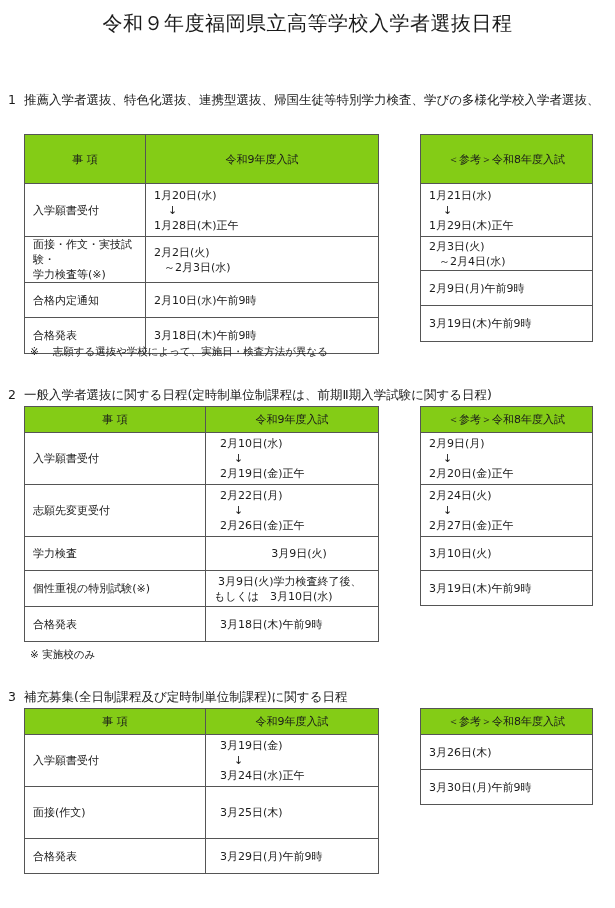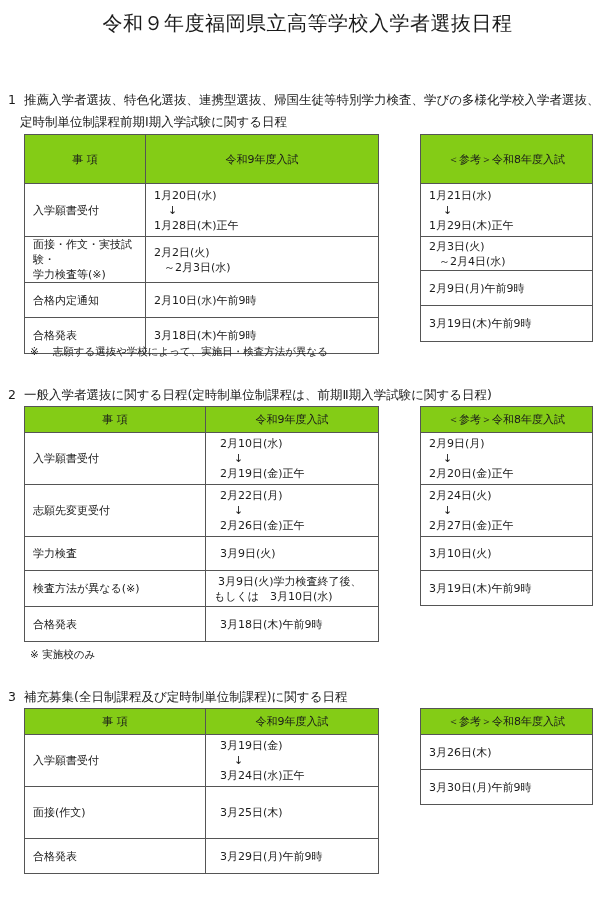--- a/index.html
+++ b/index.html
@@ -19,21 +19,20 @@
   .ind2 { padding-left:10px; }
   .note { position:absolute; left:30px; font-size:10.5px; }
 </style>
 </head>
 <body>
 
 <div class="title">令和９年度福岡県立高等学校入学者選抜日程</div>
 
 <div class="sec-h" style="top:89px;">
   <span class="num">1</span><span>推薦入学者選抜、特色化選抜、連携型選抜、帰国生徒等特別学力検査、学びの多様化学校入学者選抜、</span>
-  <span class="cont">定時制単位制課程前期Ⅰ期入学試験に関する日程</span>
 </div>
 
 <table class="t" style="left:24px; top:134px; width:355px;">
   <tbody>
       <tr style="height:49px;">
     <th style="width:120px;">事 項</th>
     <th>令和9年度入試</th>
   </tr>
   <tr style="height:53px;">
     <td>入学願書受付</td>
@@ -114,24 +113,24 @@
   <tr style="height:52px;">
     <td>志願先変更受付</td>
     <td class="cell-lines" style="padding-left:14px;">
       <span>2月22日(月)</span>
       <span class="ind">↓</span>
       <span>2月26日(金)正午</span>
     </td>
   </tr>
   <tr style="height:34px;">
     <td>学力検査</td>
-    <td style="padding-left:14px;">3月9日(火)</td>
+    <td style="padding-left:14px;text-align:center;">3月9日(火)</td>
   </tr>
   <tr style="height:36px;">
-    <td>検査方法が異なる(※)</td>
+    <td>個性重視の特別試験(※)</td>
     <td class="cell-lines">
       <span style="padding-left:4px;">3月9日(火)学力検査終了後、</span>
       <span>もしくは　3月10日(水)</span>
     </td>
   </tr>
   <tr style="height:35px;">
     <td>合格発表</td>
     <td style="padding-left:14px;">3月18日(木)午前9時</td>
   </tr>
 </tbody>

